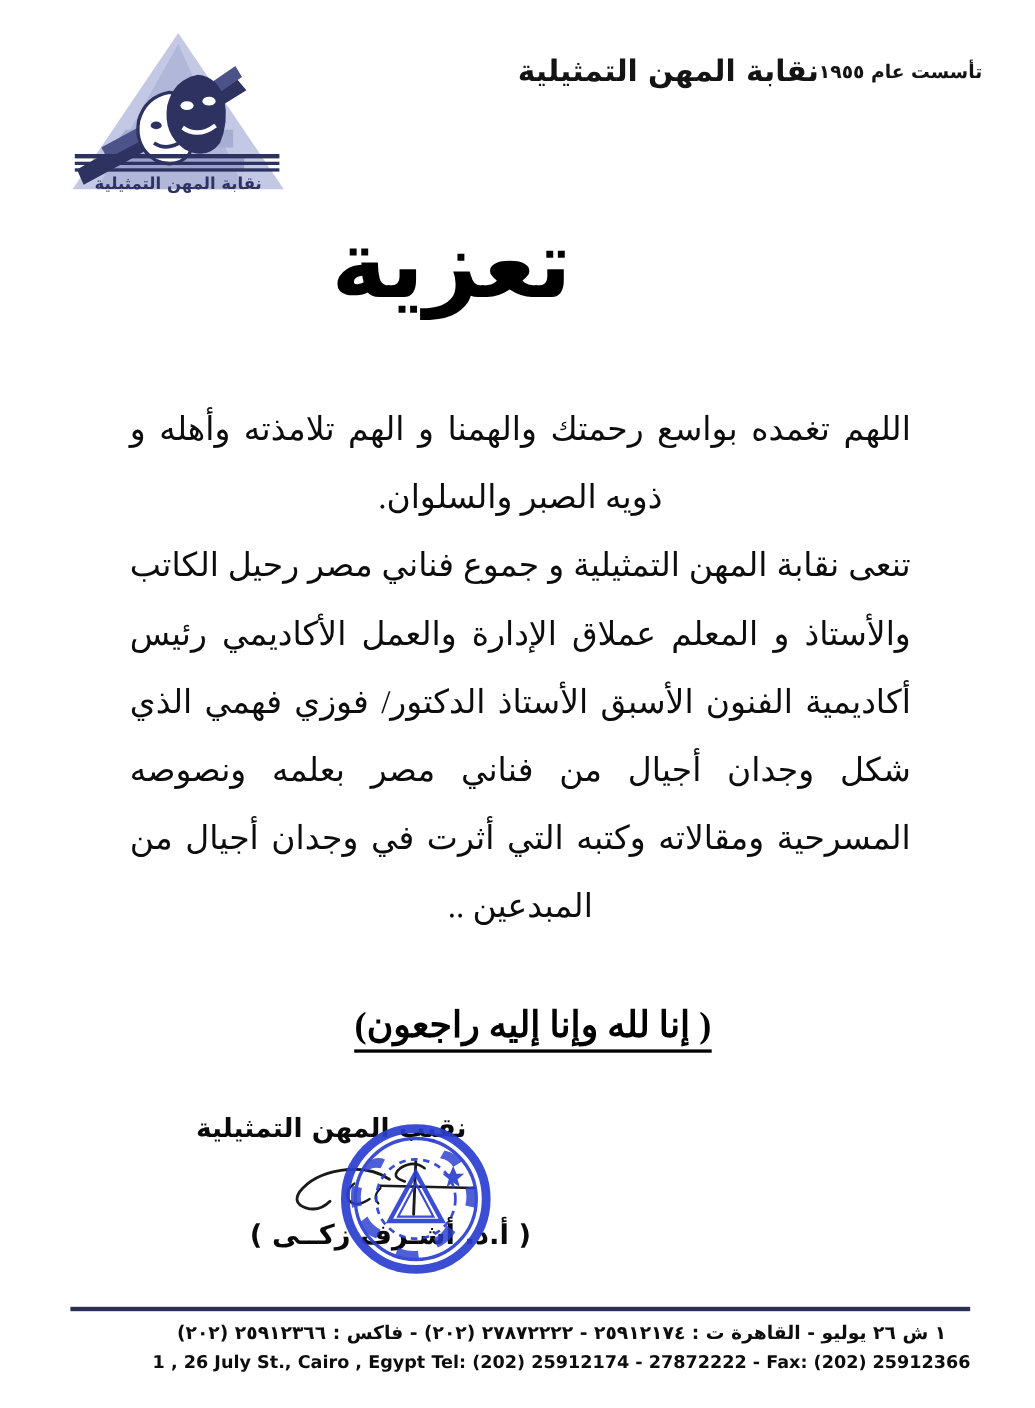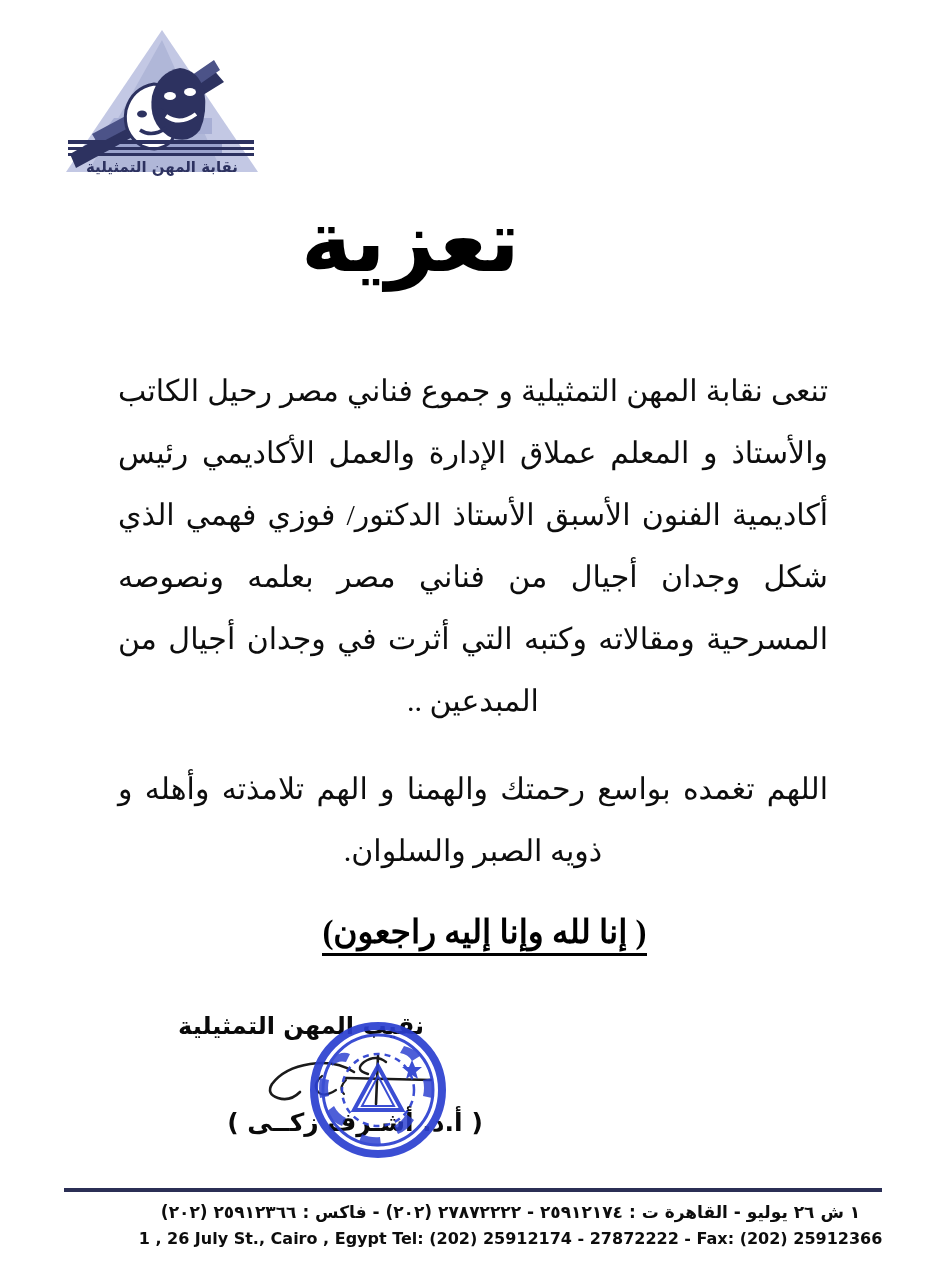--- a/index.html
+++ b/index.html
@@ -234,27 +234,30 @@
         </g>
 
         <rect x="6" y="118" width="186" height="4" fill="#2d3260"></rect>
         <rect x="6" y="125" width="186" height="3" fill="#2d3260"></rect>
         <rect x="6" y="131" width="186" height="3" fill="#2d3260"></rect>
 
         <text x="100" y="150" text-anchor="middle" font-family="DejaVu Sans, sans-serif" font-size="15" font-weight="bold" fill="#2d3260" direction="rtl">نقابة المهن التمثيلية</text>
       </svg>
     </div>
 
+    <div class="org-title">
+      <span class="org-founded">تأسست عام ١٩٥٥</span><span class="org-name">نقابة المهن التمثيلية</span>
+    </div>
   </div>
 
   <div class="doc-title">تعزية</div>
 
   <div class="body-block">
+    <p class="para p2">اللهم تغمده بواسع رحمتك والهمنا و الهم تلامذته وأهله و ذويه الصبر والسلوان.</p>
     <p class="para p1">تنعى نقابة المهن التمثيلية و جموع فناني مصر رحيل الكاتب والأستاذ و المعلم عملاق الإدارة والعمل الأكاديمي رئيس أكاديمية الفنون الأسبق الأستاذ الدكتور/ فوزي فهمي الذي شكل وجدان أجيال من فناني مصر بعلمه ونصوصه المسرحية ومقالاته وكتبه التي أثرت في وجدان أجيال من المبدعين ..</p>
-    <p class="para p2">اللهم تغمده بواسع رحمتك والهمنا و الهم تلامذته وأهله و ذويه الصبر والسلوان.</p>
   </div>
 
   <div class="verse">
     <span>( إنا لله وإنا إليه راجعون)</span>
   </div>
 
   <div class="sig-block">
     <p class="sig-role">نقيب المهن التمثيلية</p>
 
     <div class="handwriting">

